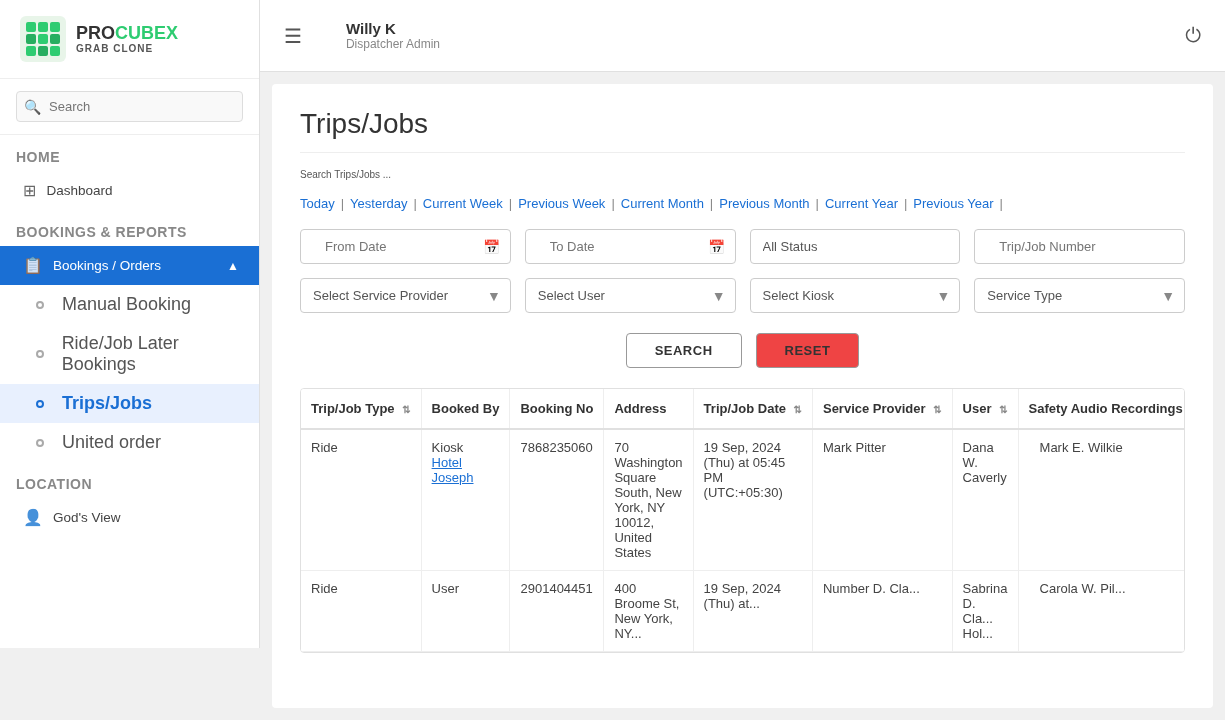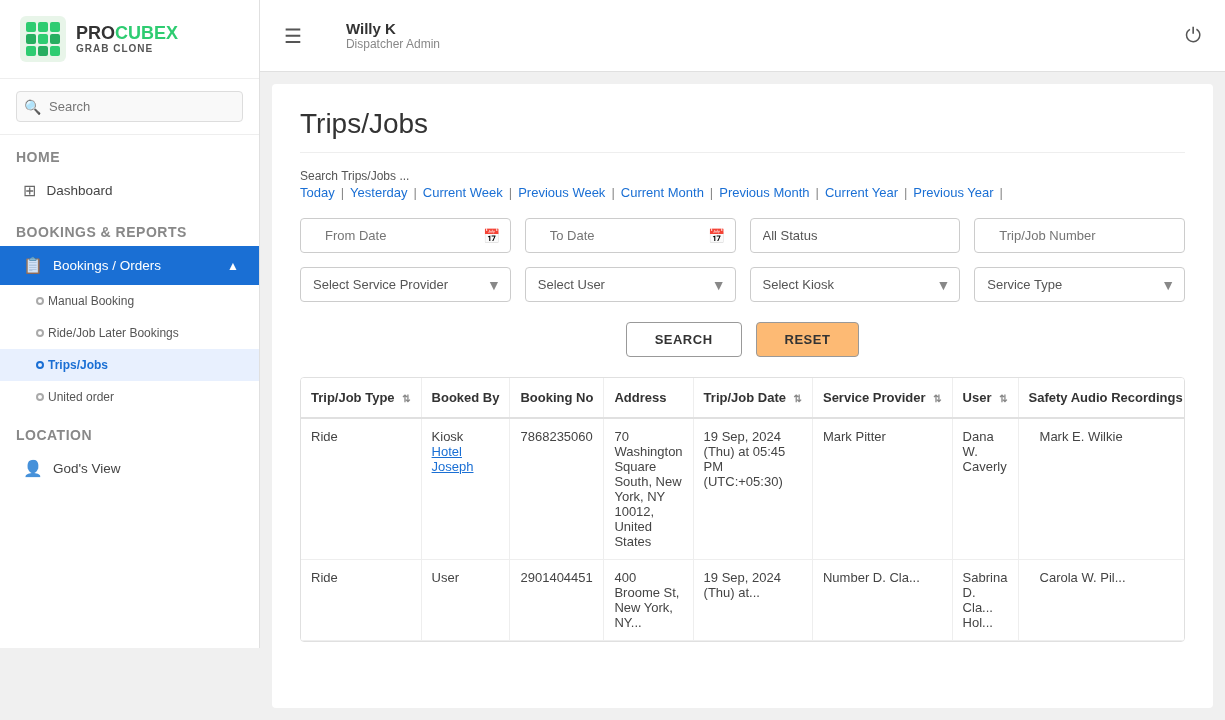--- a/index.html
+++ b/index.html
@@ -78,25 +78,25 @@
     .sidebar-item.active {
       background: #1a6fd4;
       color: #fff;
       border-left: 3px solid #1a6fd4;
     }
     .sidebar-item .item-icon { font-size: 16px; opacity: 0.8; }
     .sidebar-item .chevron { margin-left: auto; font-size: 12px; }
     .sidebar-sub-item {
       display: flex;
       align-items: center;
-      gap: 4px;
+      gap: 18px;
       padding: 9px 20px 9px 36px;
       cursor: pointer;
       color: #555;
-      font-size: 12px;
+      font-size: 18px;
     }
     .sidebar-sub-item.active { background: #e8f0fe; color: #1a6fd4; font-weight: 600; }
     .sidebar-sub-item .dot {
       width: 8px; height: 8px; border-radius: 50%;
       border: 2px solid #aaa;
       display: inline-block;
     }
     .sidebar-sub-item.active .dot { border-color: #1a6fd4; }
 
     
@@ -136,23 +136,23 @@
     .page-title {
       font-size: 28px;
       font-weight: 400;
       color: #333;
       margin-bottom: 16px;
       padding-bottom: 12px;
       border-bottom: 1px solid #eee;
     }
 
     .section-label {
-      font-size: 12px;
+      font-size: 10px;
       color: #555;
-      margin-bottom: 0;
+      margin-bottom: 14px;
     }
 
     
     .date-filter-links {
       display: flex;
       align-items: center;
       flex-wrap: wrap;
       gap: 0;
       margin-bottom: 16px;
       font-size: 13px;
@@ -233,21 +233,21 @@
       cursor: pointer;
       background: #fff;
       color: #333;
       letter-spacing: 0.5px;
     }
     .btn-search {
       background: #fff;
       border-color: #999;
     }
     .btn-reset {
-      background: #fdba74;
+      background: #ef4444;
       border-color: #999;
     }
 
     
     .table-wrapper {
       overflow-x: auto;
       border: 1px solid #e0e0e0;
       border-radius: 4px;
     }
     table {

